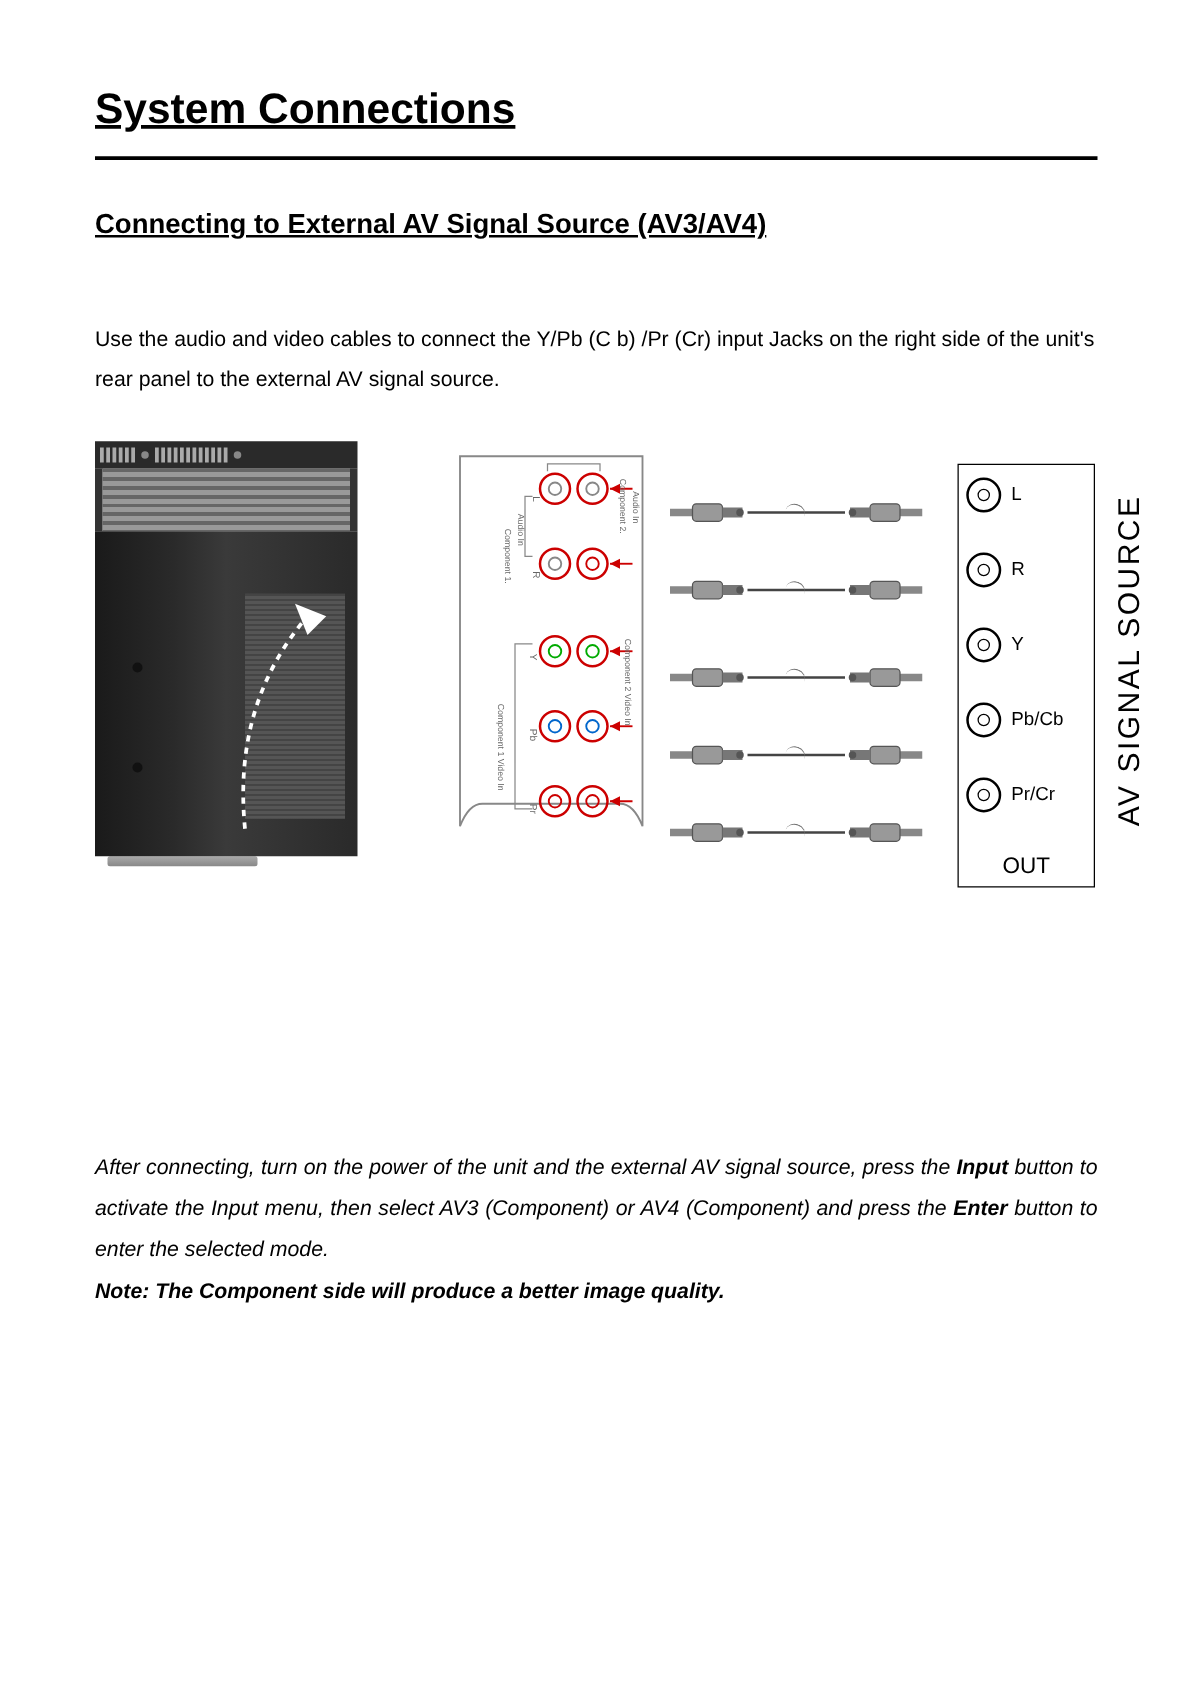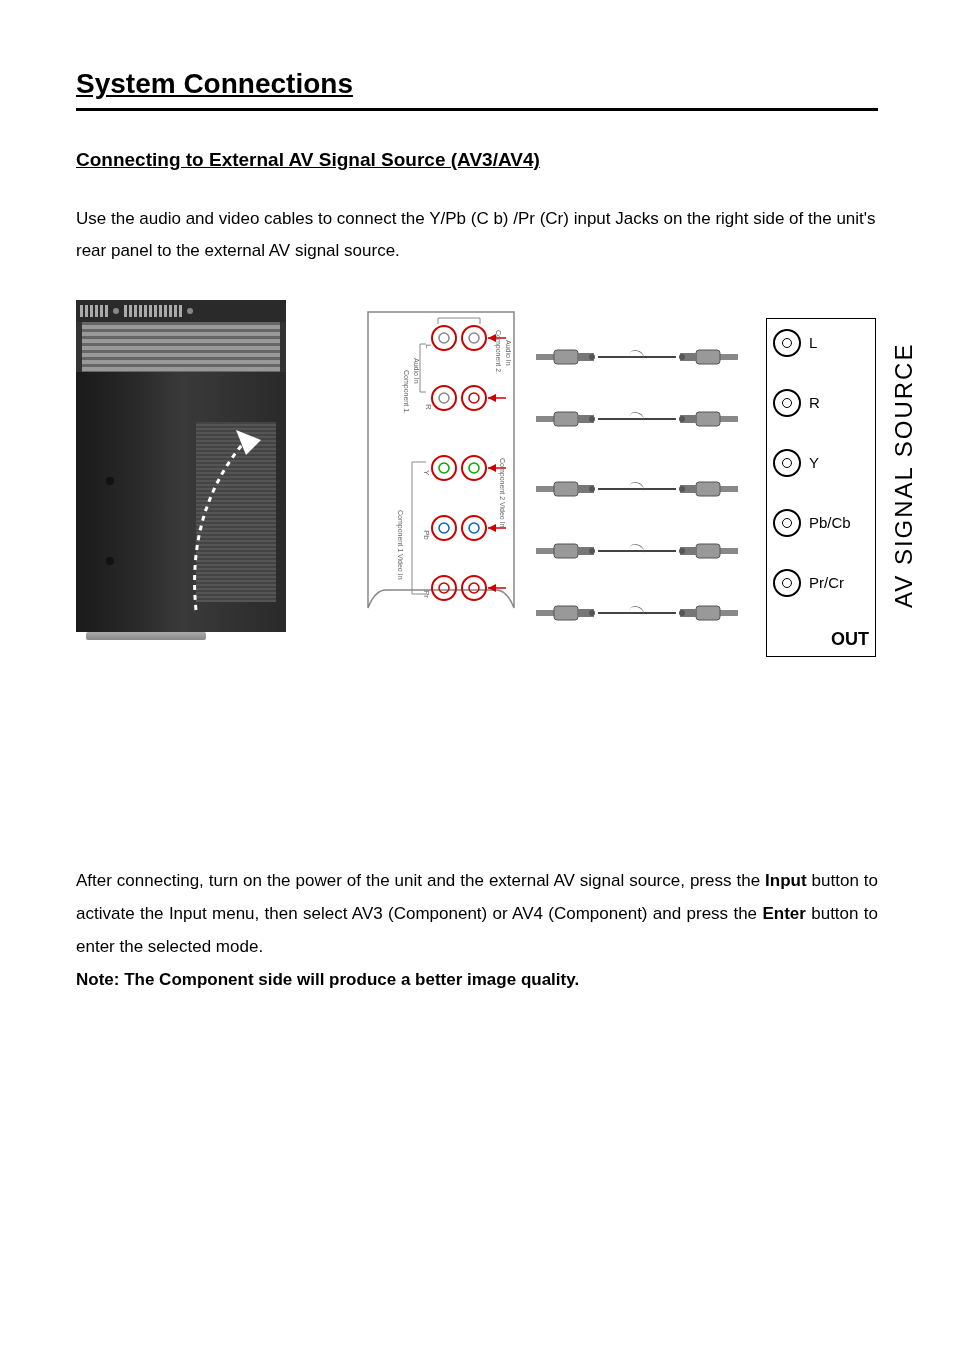--- a/index.html
+++ b/index.html
@@ -8,32 +8,32 @@
       box-sizing: border-box;
     }
     body {
       font-family: Arial, Helvetica, sans-serif;
       background: #fff;
       width: 954px;
       padding: 68px 76px 40px 76px;
       color: #000;
     }
     .main-title {
-      font-size: 28px;
+      font-size: 34px;
       font-weight: bold;
       text-decoration: underline;
       border-bottom: 3px solid #000;
-      padding-bottom: 8px;
+      padding-bottom: 18px;
       margin-bottom: 38px;
     }
     .subtitle {
-      font-size: 19px;
+      font-size: 22px;
       font-weight: bold;
       text-decoration: underline;
-      margin-bottom: 32px;
+      margin-bottom: 64px;
     }
     .body-text {
       font-size: 17px;
       line-height: 1.9;
     }
     .justified {
       text-align: justify;
     }
     .diagram-container {
       margin: 32px 0 40px 0;
@@ -207,22 +207,22 @@
       width: 10px;
       height: 10px;
       border: 1.5px solid #000;
       border-radius: 50%;
     }
     .out-label {
       font-size: 15px;
       font-weight: 500;
     }
     .out-title {
-      text-align: right;
-      font-weight: bold;
+      text-align: center;
+      font-weight: normal;
       font-size: 18px;
       margin-top: 6px;
     }
     .av-vertical {
       position: absolute;
       left: 814px;
       top: 40px;
       font-size: 24px;
       font-weight: 500;
       writing-mode: vertical-rl;
@@ -230,20 +230,21 @@
       letter-spacing: 2px;
       height: 270px;
       text-align: center;
     }
     .note-block {
       margin-top: 174px;
     }
     .note-block p {
       font-size: 17px;
       line-height: 1.95;
+      font-style: italic;
     }
     .bold {
       font-weight: bold;
     }
   </style>
 </head>
 <body>
 
 <h1 class="main-title">System Connections</h1>
 

